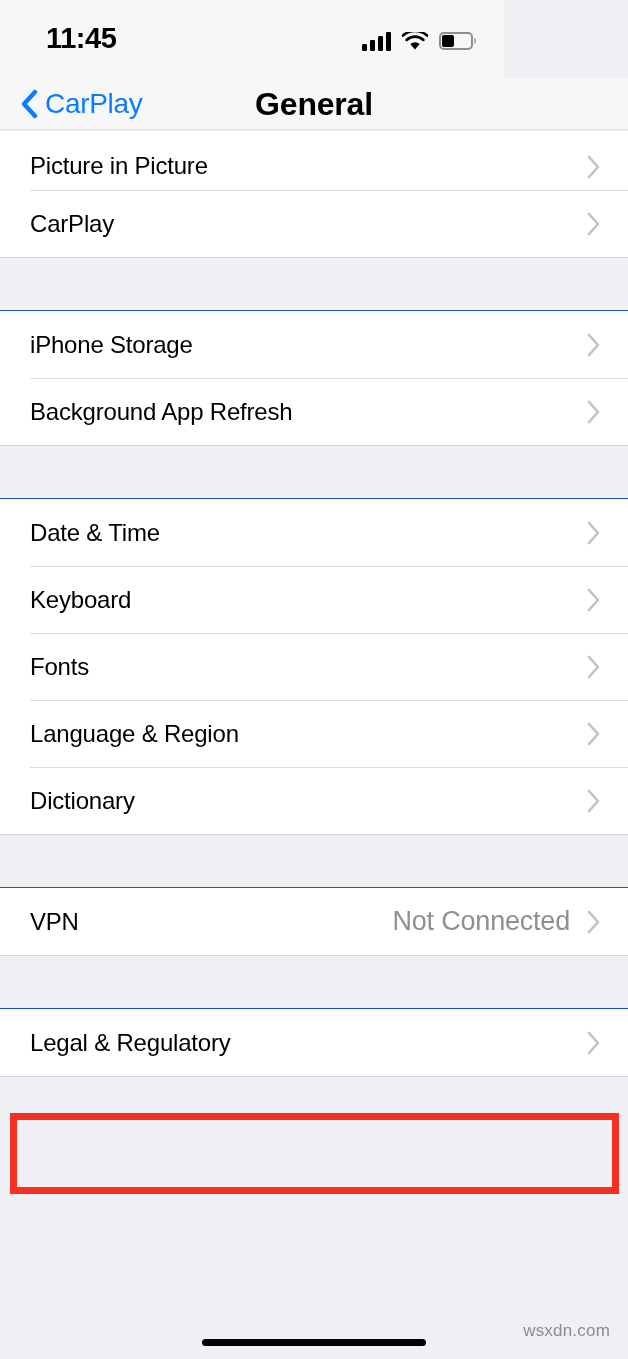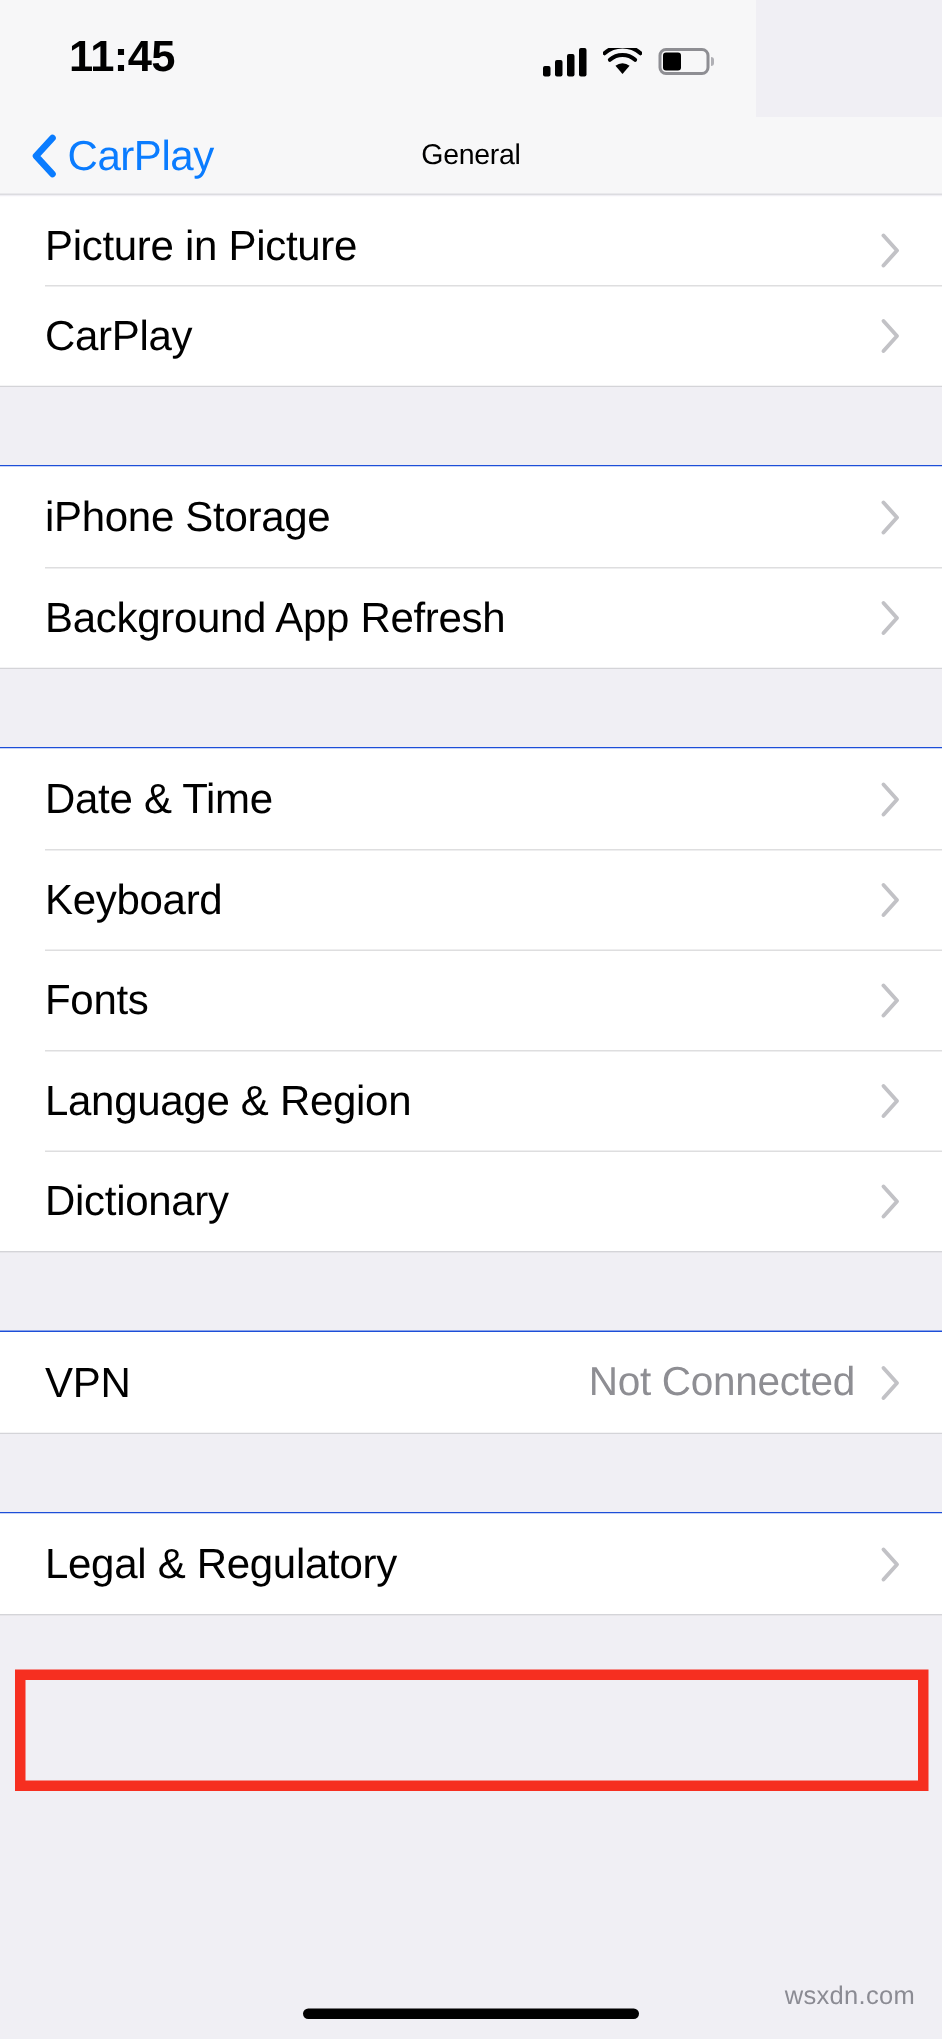--- a/index.html
+++ b/index.html
@@ -60,21 +60,21 @@
     position:absolute; left:20px; top:0; height:52px;
     display:flex; align-items:center; gap:7px; cursor:pointer;
   }
   .chev-back { width:18px; height:30px; display:block; }
   .nav-back-label {
     font-size:28px; color:#0a7cff; letter-spacing:-0.3px;
   }
   .nav-title {
     position:absolute; left:0; top:0; width:628px; height:52px;
     display:flex; align-items:center; justify-content:center;
-    font-size:19px; font-weight:400; color:#000; letter-spacing:-0.2px;
+    font-size:32px; font-weight:700; color:#000; letter-spacing:-0.2px;
   }
 
   
   .content {
     position:absolute; top:131px; left:0; width:628px; height:1228px;
     background:#f0eff4;
   }
   .group {
     background:#ffffff;
     border-top:1px solid #1d4ed8;
@@ -87,21 +87,21 @@
 
   .row {
     position:relative; height:67px; display:flex; align-items:center;
     padding-left:30px; padding-right:26px; background:#fff; cursor:pointer;
   }
   .row + .row::before {
     content:""; position:absolute; left:30px; right:0; top:0;
     height:1px; background:#dededf;
   }
   .row-label {
-    font-size:28px; color:#000; letter-spacing:-0.2px; flex:1;
+    font-size:24px; color:#000; letter-spacing:-0.2px; flex:1;
   }
   .row-label.blue { color:#0a7cff; }
   .row-value {
     font-size:27px; color:#8e8e93; letter-spacing:-0.2px; margin-right:16px;text-align:center;
   }
   .chev { width:16px; height:26px; flex:0 0 16px; }
 
   
   .row.clipped { height:59px; align-items:flex-end; padding-bottom:10px; }
 

